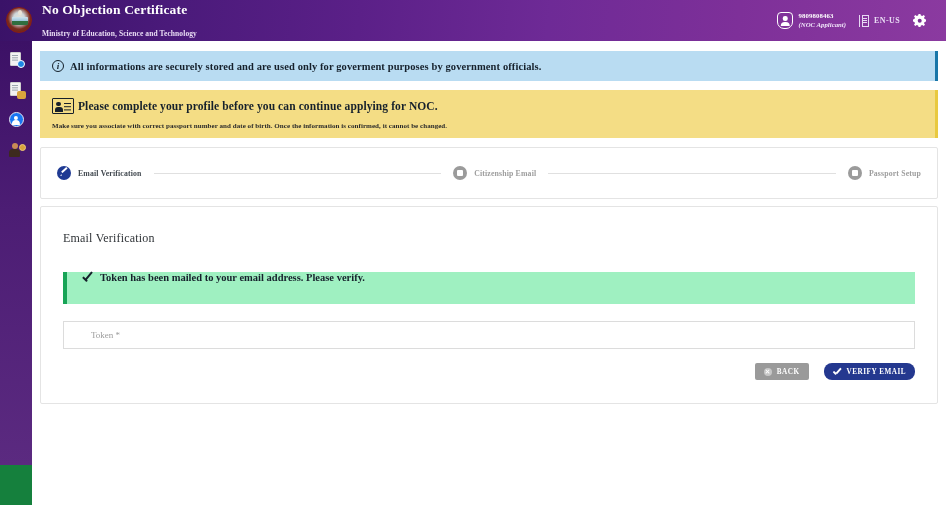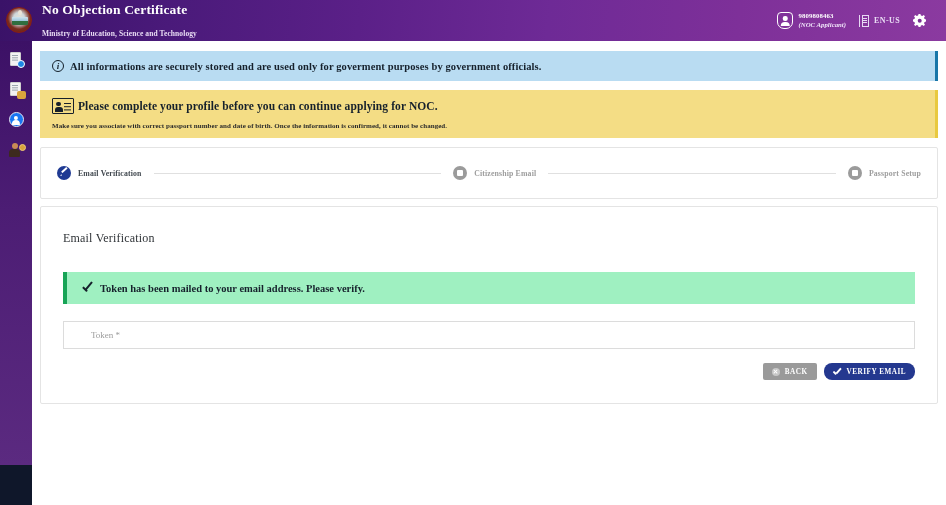--- a/index.html
+++ b/index.html
@@ -2,21 +2,21 @@
 <html><head>
 <meta charset="utf-8">
 <style>
   * { box-sizing: border-box; margin: 0; padding: 0; }
   html, body {
     width: 946px; height: 505px;
     background: #ffffff;
     font-family: "Liberation Serif", serif;
     overflow: hidden;
   }
-  .app { position: relative; width: 946px; height: 505px; background:#0f172a; }
+  .app { position: relative; width: 946px; height: 505px; background:#15803d; }
 
   
   .header {
     position: absolute; top: 0; left: 0; width: 946px; height: 41px;
     background: linear-gradient(95deg, #3a1268 0%, #4a1a7a 18%, #5b2088 38%, #6e2a96 58%, #7e3099 78%, #8b3aa0 100%);
     display: flex; align-items: center;
   }
   .brand { display: flex; align-items: center; padding-left: 6px; }
   .emblem {
     width: 26px; height: 26px; border-radius: 50%;
@@ -190,21 +190,21 @@
   
   .card{
     position:absolute; left:8px; top:165px; width:898px; height:198px;
     background:#ffffff; border:1px solid #e4e4e4; border-radius:2px;
     padding: 24px 22px 0 22px;
   }
   .card-title{ font-size:12px; color:#2f3337; letter-spacing:.2px; }
 
   .alert-success{
     margin-top:26px; height:32px; background:#9ff0c1; border-left:4px solid #17a456;
-    display:flex; align-items:center; padding-left:14px;
+    display:flex; align-items:flex-start; padding-left:14px;
   }
   .check-glyph{
     width:13px; height:13px; position:relative; flex:0 0 auto;
   }
   .check-glyph::before{
     content:""; position:absolute; left:1px; top:6px; width:5.5px; height:2.2px;
     background:#16212c; transform: rotate(45deg); border-radius:.5px;
   }
   .check-glyph::after{
     content:""; position:absolute; left:3.4px; top:3px; width:9.5px; height:2.2px;
@@ -215,21 +215,21 @@
   .token-field{
     margin-top:17px; height:28px; border:1px solid #dcdcdc; background:#ffffff;
     display:flex; align-items:center; padding-left:27px;
   }
   .token-field input{
     border:none; outline:none; width:100%; height:100%;
     font-family:"Liberation Serif", serif; font-size:9px; color:#3c3c3c; background:transparent;
   }
   .token-field input::placeholder{ color:#9c9c9c; }
 
-  .btn-row{ margin-top:14px; display:flex; justify-content:flex-end; gap:7px;align-items:center; }
+  .btn-row{ margin-top:14px; display:flex; justify-content:flex-end; gap:15px;align-items:center; }
   .btn{
     height:17px; border-radius:2px; display:flex; align-items:center; gap:5px;
     padding: 0 9px; font-size:7.2px; font-weight:700; letter-spacing:.5px;
     border:none; cursor:pointer; font-family:"Liberation Serif", serif;
   }
   .btn-back{ background:#9a9a9a; color:#ffffff; }
   .btn-verify{ background:#24388f; color:#ffffff;border-radius:8px; }
   .x-ico{
     width:8px; height:8px; border-radius:50%; background:rgba(255,255,255,.45);
     position:relative; flex:0 0 auto;

